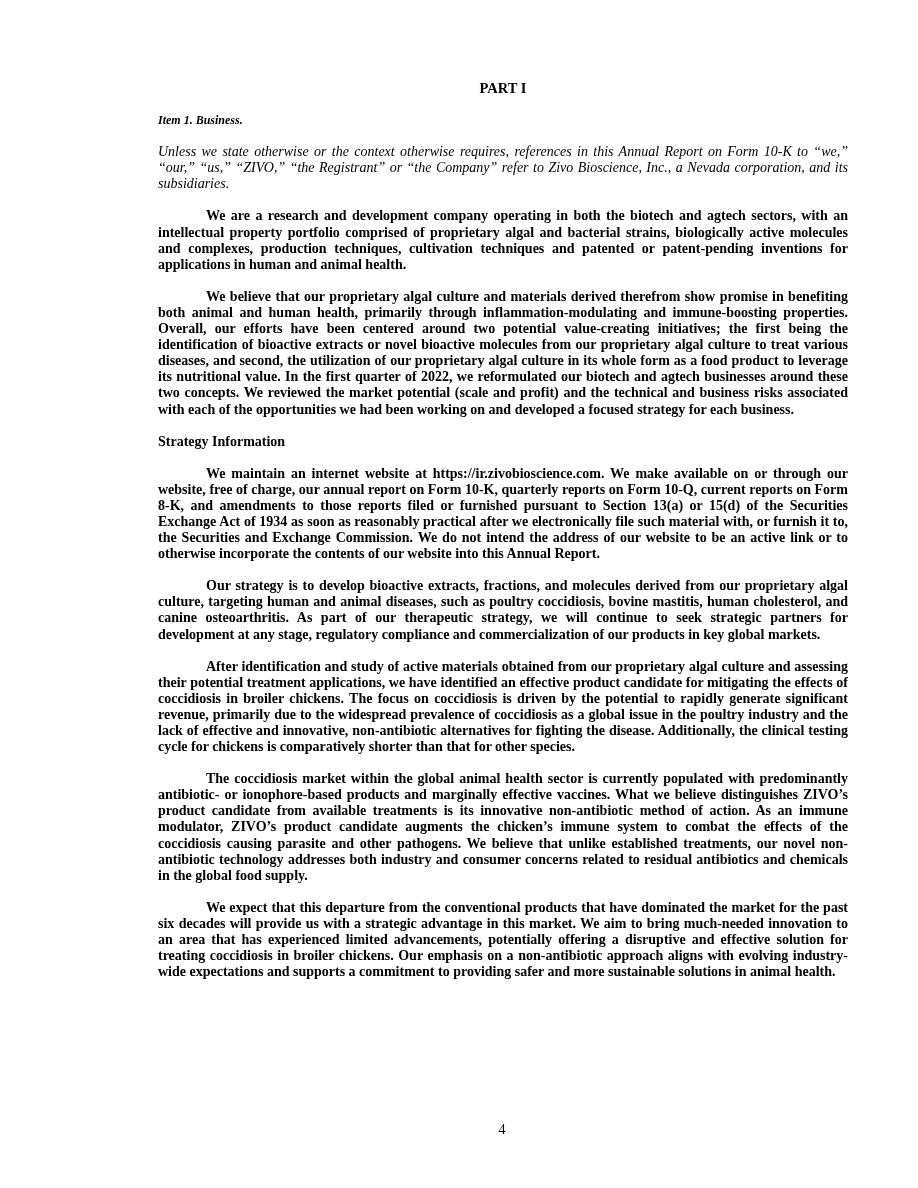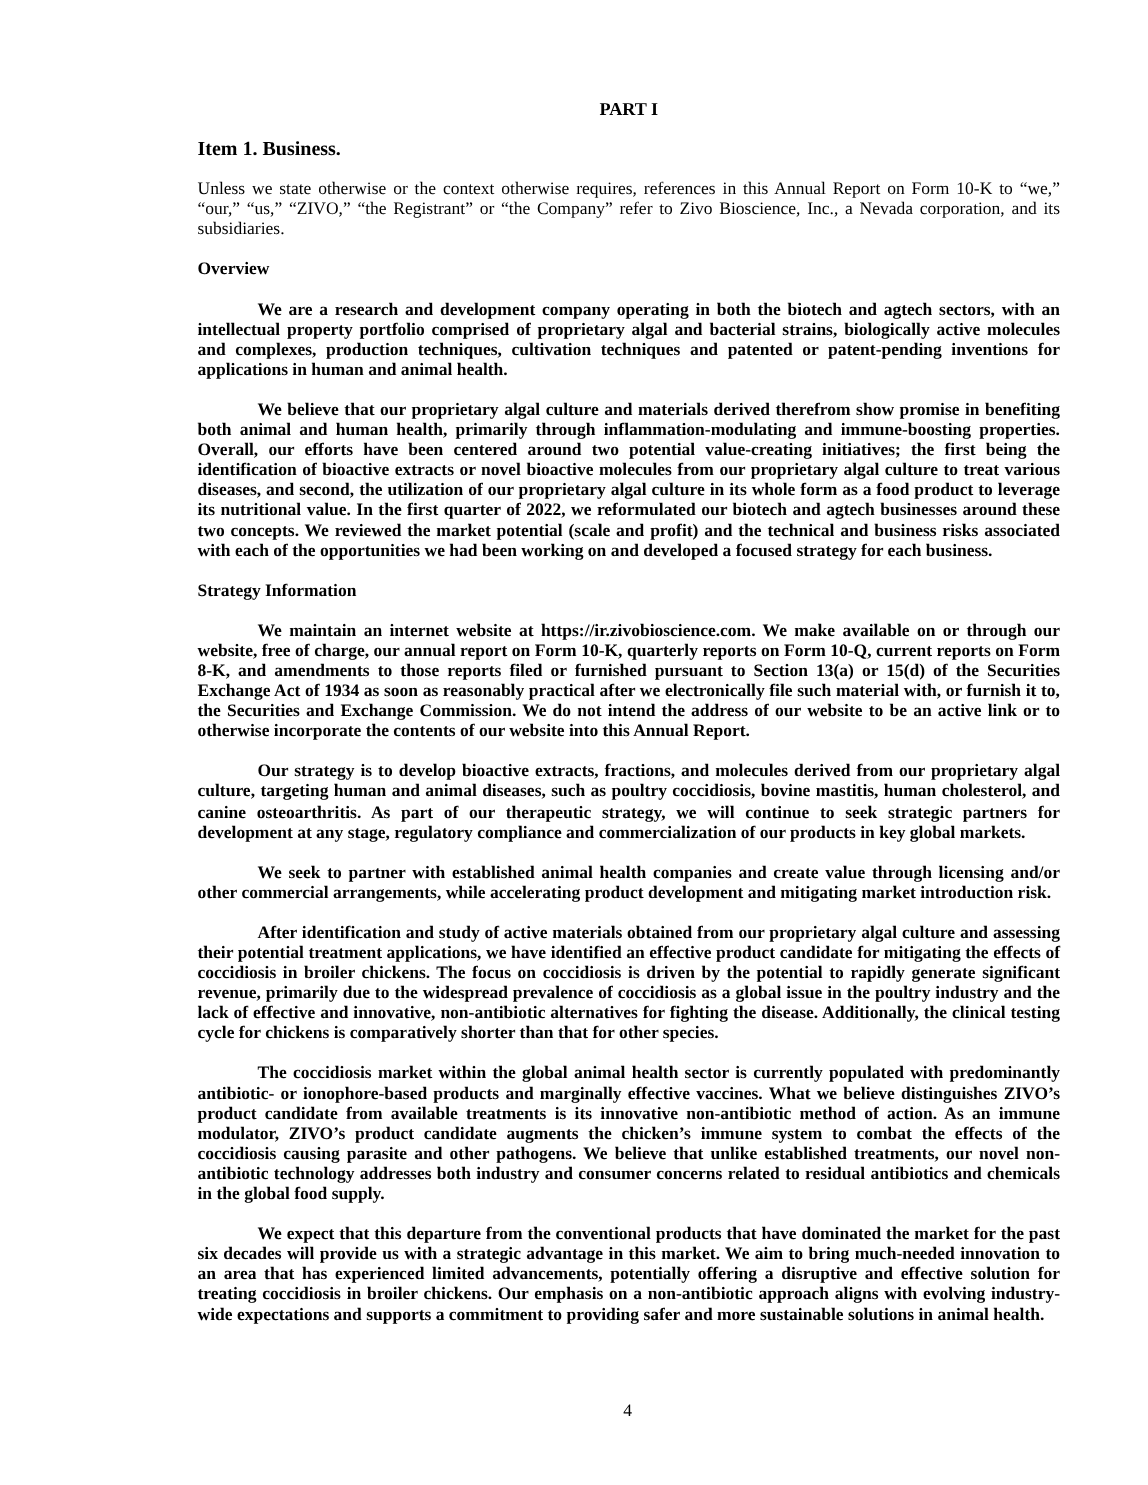--- a/index.html
+++ b/index.html
@@ -21,32 +21,34 @@
     overflow: hidden;
     margin-left: 43px;
   }
   .part-title {
     font-size: 14.5px;
     font-weight: bold;
     text-align: center;
     margin: 0;
   }
   .item-heading {
-    font-size: 16px;
+    font-size: 12px;
     font-weight: bold;
     text-align: left;
     margin: 16px 0 0 0;
+    font-style: italic;
   }
   .section-heading {
     font-size: 14px;
     font-weight: bold;
     text-align: left;
     margin: 16px 0 0 0;
   }
   p.intro-note {
+    font-style: italic;
     text-align: justify;
     margin: 16px 0 0 0;
   }
   p.body-para {
     text-align: justify;
     text-indent: 48px;
     margin: 16px 0 0 0;
     font-weight: bold;
   }
   .page-number {
@@ -62,34 +64,32 @@
 <body>
 
 <div class="page">
 
   <h1 class="part-title">PART I</h1>
 
   <h2 class="item-heading">Item 1. Business.</h2>
 
   <p class="intro-note">Unless we state otherwise or the context otherwise requires, references in this Annual Report on Form 10-K to “we,” “our,” “us,” “ZIVO,” “the Registrant” or “the Company” refer to Zivo Bioscience, Inc., a Nevada corporation, and its subsidiaries.</p>
 
-  <h2 class="section-heading">Overview</h2>
 
   <p class="body-para">We are a research and development company operating in both the biotech and agtech sectors, with an intellectual property portfolio comprised of proprietary algal and bacterial strains, biologically active molecules and complexes, production techniques, cultivation techniques and patented or patent-pending inventions for applications in human and animal health.</p>
 
   <p class="body-para">We believe that our proprietary algal culture and materials derived therefrom show promise in benefiting both animal and human health, primarily through inflammation-modulating and immune-boosting properties. Overall, our efforts have been centered around two potential value-creating initiatives; the first being the identification of bioactive extracts or novel bioactive molecules from our proprietary algal culture to treat various diseases, and second, the utilization of our proprietary algal culture in its whole form as a food product to leverage its nutritional value. In the first quarter of 2022, we reformulated our biotech and agtech businesses around these two concepts. We reviewed the market potential (scale and profit) and the technical and business risks associated with each of the opportunities we had been working on and developed a focused strategy for each business.</p>
 
   <h2 class="section-heading">Strategy Information</h2>
 
   <p class="body-para">We maintain an internet website at https://ir.zivobioscience.com. We make available on or through our website, free of charge, our annual report on Form 10-K, quarterly reports on Form 10-Q, current reports on Form 8-K, and amendments to those reports filed or furnished pursuant to Section 13(a) or 15(d) of the Securities Exchange Act of 1934 as soon as reasonably practical after we electronically file such material with, or furnish it to, the Securities and Exchange Commission. We do not intend the address of our website to be an active link or to otherwise incorporate the contents of our website into this Annual Report.</p>
 
 
   <p class="body-para">Our strategy is to develop bioactive extracts, fractions, and molecules derived from our proprietary algal culture, targeting human and animal diseases, such as poultry coccidiosis, bovine mastitis, human cholesterol, and canine osteoarthritis. As part of our therapeutic strategy, we will continue to seek strategic partners for development at any stage, regulatory compliance and commercialization of our products in key global markets.</p>
 
-  <p class="body-para">We seek to partner with established animal health companies and create value through licensing and/or other commercial arrangements, while accelerating product development and mitigating market introduction risk.</p>
 
   <p class="body-para">After identification and study of active materials obtained from our proprietary algal culture and assessing their potential treatment applications, we have identified an effective product candidate for mitigating the effects of coccidiosis in broiler chickens. The focus on coccidiosis is driven by the potential to rapidly generate significant revenue, primarily due to the widespread prevalence of coccidiosis as a global issue in the poultry industry and the lack of effective and innovative, non-antibiotic alternatives for fighting the disease. Additionally, the clinical testing cycle for chickens is comparatively shorter than that for other species.</p>
 
   <p class="body-para">The coccidiosis market within the global animal health sector is currently populated with predominantly antibiotic- or ionophore-based products and marginally effective vaccines. What we believe distinguishes ZIVO’s product candidate from available treatments is its innovative non-antibiotic method of action. As an immune modulator, ZIVO’s product candidate augments the chicken’s immune system to combat the effects of the coccidiosis causing parasite and other pathogens. We believe that unlike established treatments, our novel non-antibiotic technology addresses both industry and consumer concerns related to residual antibiotics and chemicals in the global food supply.</p>
 
   <p class="body-para">We expect that this departure from the conventional products that have dominated the market for the past six decades will provide us with a strategic advantage in this market. We aim to bring much-needed innovation to an area that has experienced limited advancements, potentially offering a disruptive and effective solution for treating coccidiosis in broiler chickens. Our emphasis on a non-antibiotic approach aligns with evolving industry-wide expectations and supports a commitment to providing safer and more sustainable solutions in animal health.</p>
 
   <div class="page-number">4</div>
 
 </div>

